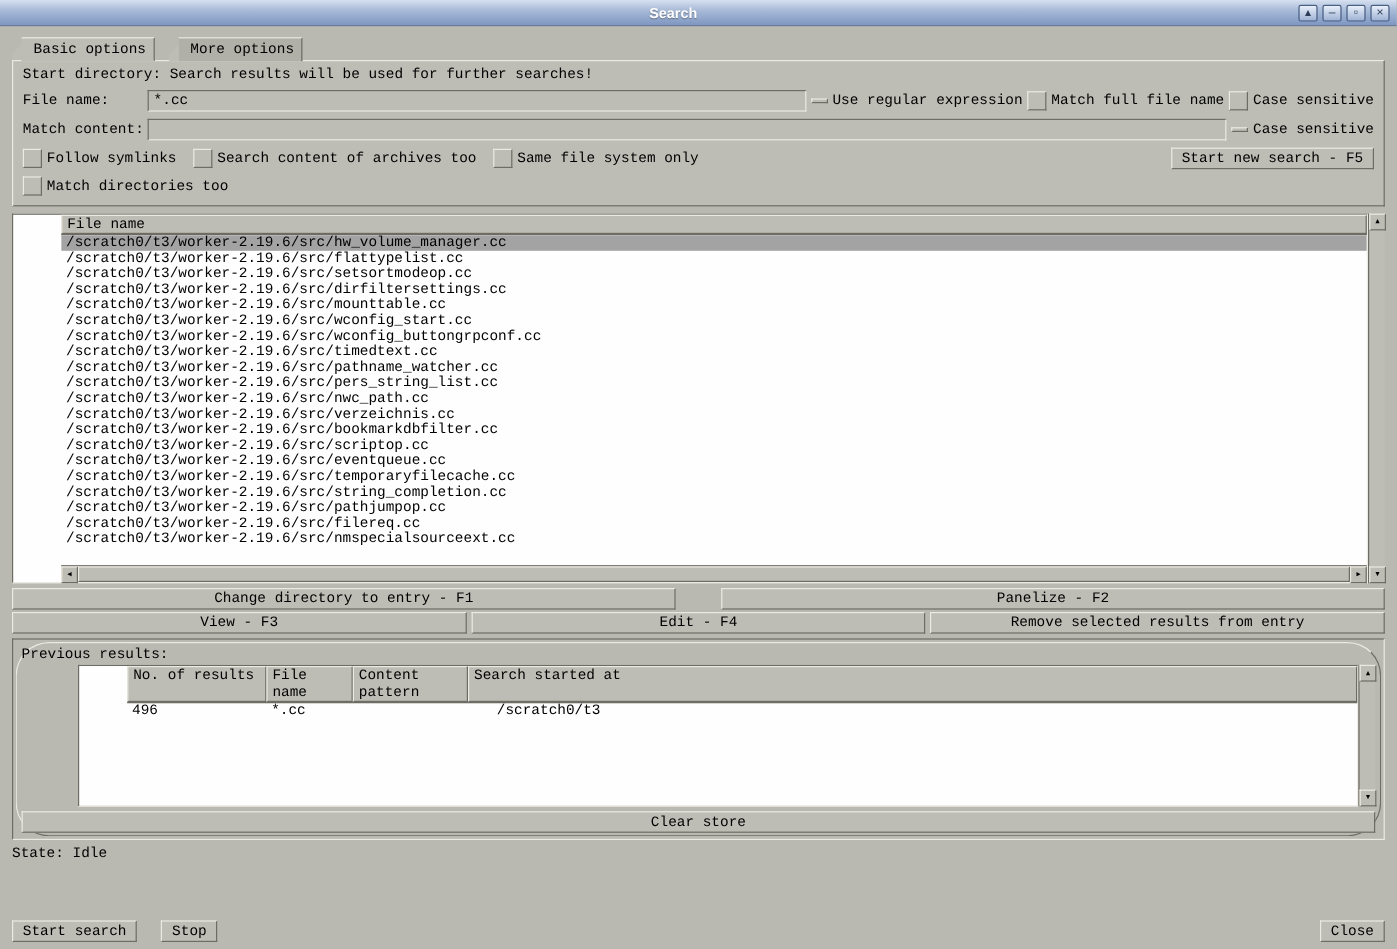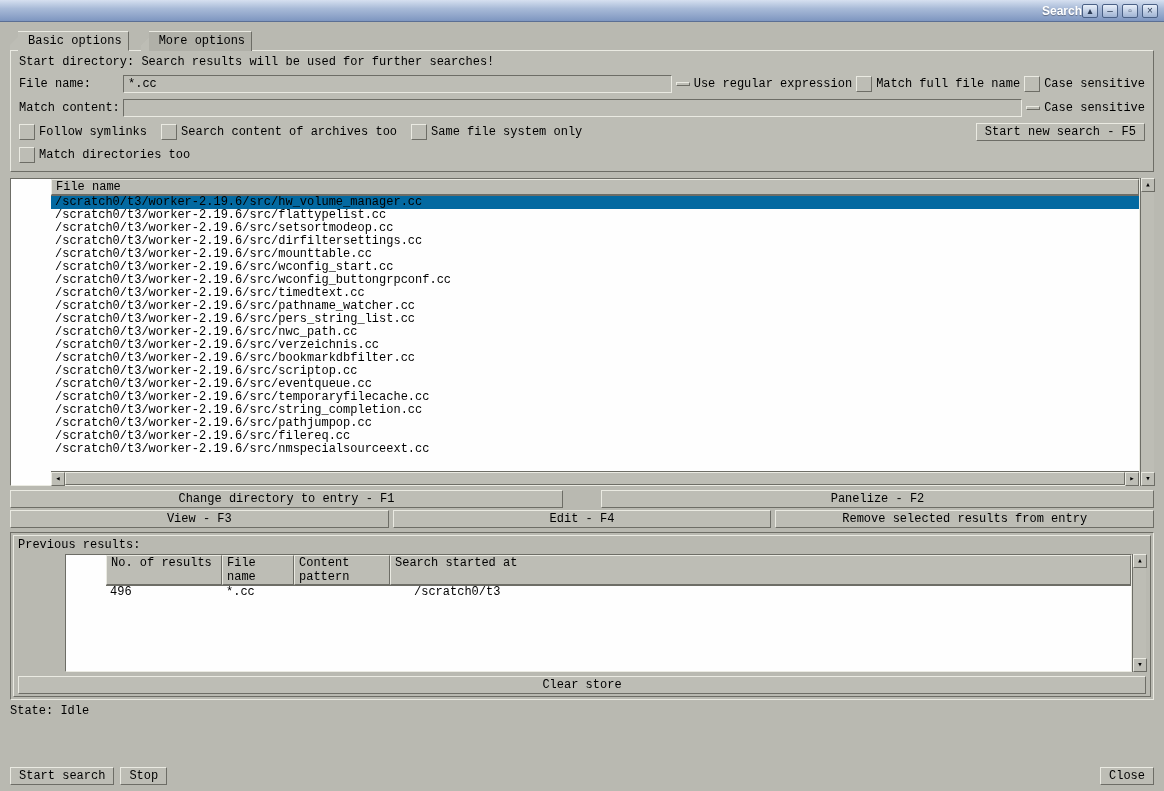--- a/index.html
+++ b/index.html
@@ -14,21 +14,21 @@
     height: 22px;
     background: linear-gradient(to bottom, #d6e0f0 0%, #a9bbd8 40%, #7e96c0 100%);
     border-bottom: 1px solid #5b6f94;
     display: flex;
     align-items: center;
     position: relative;
   }
   .titlebar-gap { width: 40px; }
   .titlebar-title {
     flex: 1;
-    text-align: right;
+    text-align: center;
     color: #fff;
     font-family: sans-serif;
     font-weight: bold;
     font-size: 12px;
     text-shadow: 0 1px 1px rgba(0,0,0,0.35);
   }
   .titlebar-controls {
     display: flex; gap: 4px; padding-right: 6px;
   }
   .tb-btn {
@@ -91,20 +91,21 @@
     border-right: 1px solid #eaeae2;
     border-bottom: 1px solid #eaeae2;
     padding: 2px;
   }
   .group-inner {
     border-top: 1px solid #eaeae2;
     border-left: 1px solid #eaeae2;
     border-right: 1px solid #6d6d66;
     border-bottom: 1px solid #6d6d66;
     padding: 4px 6px;
+    border-radius: 28px;
   }
 
   
   .tabs-wrap { position: relative; }
   .tabs {
     display: flex;
     position: relative;
     top: 1px;
     margin-left: 8px;
   }
@@ -160,21 +161,21 @@
     padding: 0 4px;
     font-family: "Courier New", monospace;
   }
   .list-body {
     overflow: hidden;
     font-family: "Courier New", monospace;
     font-size: 12px;
     line-height: 13px;
   }
   .list-row { padding: 0 4px; white-space: nowrap; }
-  .list-row.selected { background: #0369a1; }
+  .list-row.selected { background: #a3a3a3; }
   .vscroll {
     width: 14px;
     background: #bdbdb5;
     border-left: 1px solid #6d6d66;
     position: relative;
     flex-shrink: 0;
   }
   .vscroll .arrow, .hscroll .harrow {
     height: 14px; width: 14px;
     background: #bdbdb5;
@@ -204,21 +205,21 @@
   .flex1 { flex: 1; }
   .mt4 { margin-top: 4px; gap: 38px; }
   .mt6 { margin-top: 6px; }
   .mt2 { margin-top: 2px; }
 
   .prev-grid .list-header-cell { flex-shrink:0; }
 
   .bottom-bar {
     position: absolute;
     left: 10px; right: 10px; bottom: 6px;
-    display: flex; align-items: center; gap: 6px;
+    display: flex; align-items: center; gap: 20px;
   }
 </style>
 </head>
 <body>
 
 <div class="titlebar">
   <div class="titlebar-gap"></div>
   <div class="titlebar-title">Search</div>
   <div class="titlebar-controls">
     <div class="tb-btn">▴</div>

